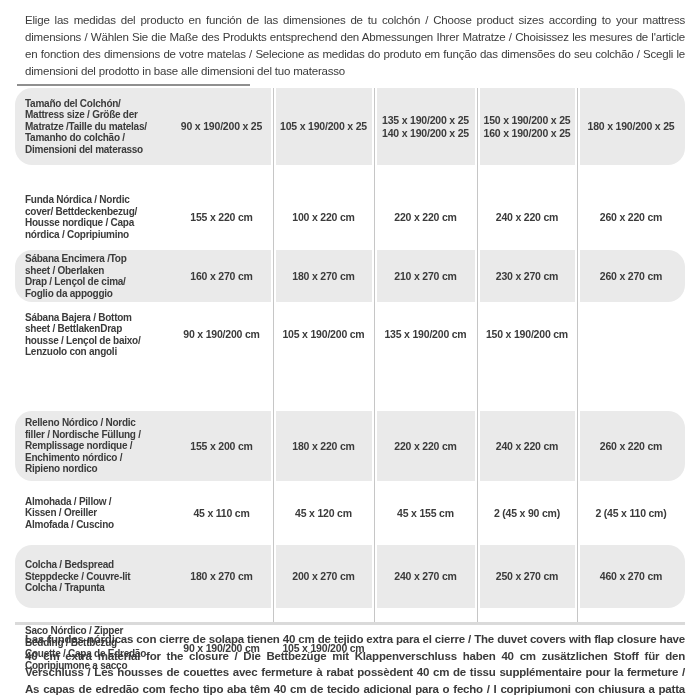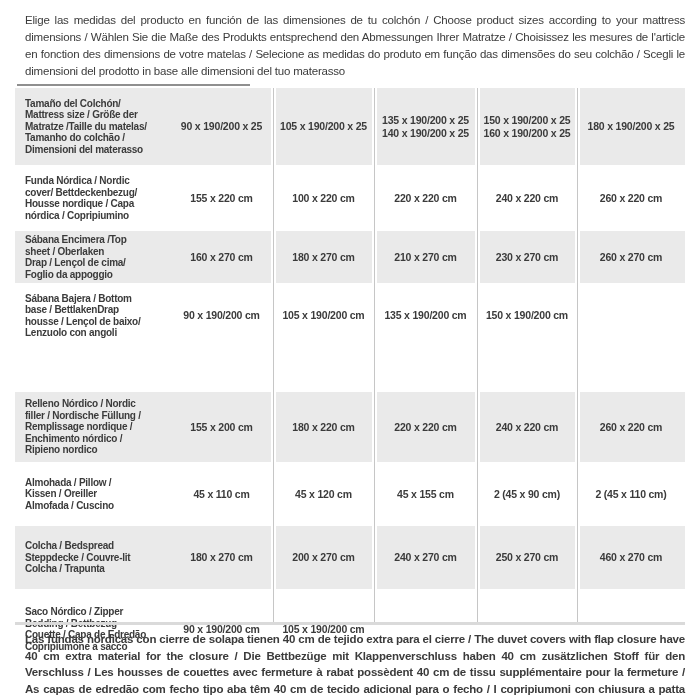--- a/index.html
+++ b/index.html
@@ -9,25 +9,25 @@
   }
   .intro {
     position:absolute; left:25px; top:12px; width:660px;
     font-weight:normal; font-size:11.5px; line-height:17px;
     text-align:justify; letter-spacing:-0.2px;
   }
   .edge-line {
     position:absolute; left:17px; top:84px; width:233px; height:2px; background:#8f8f8f;
   }
   .size-table { position:absolute; left:15px; top:88px; width:670px; height:537px; }
-  .t-row { display:grid; grid-template-columns:155px 103px 101px 103px 100px 108px; }
+  .t-row { display:grid; grid-template-columns:155px 103px 101px 103px 100px 108px;border-radius:17px; }
   .t-row:nth-child(odd)  { background:#eaeaea; }
   .t-row:nth-child(even) { background:#ffffff; }
   .t-row:nth-child(1) { height:77px; }
-  .t-row:nth-child(2) { height:66px; }
+  .t-row:nth-child(2) { height:66px;margin-top:19px; }
   .t-row:nth-child(3) { height:52px; }
   .t-row:nth-child(4) { height:65px; }
   .t-row:nth-child(5) { height:70px;margin-top:44px; }
   .t-row:nth-child(6) { height:64px; }
   .t-row:nth-child(7) { height:63px; }
   .t-row:nth-child(8) { height:80px; }
   .label-cell {
     display:flex; align-items:center; padding-left:10px;
     font-weight:bold; font-size:10px; line-height:11.5px;
     letter-spacing:-0.25px; white-space:pre-line; overflow:hidden;
@@ -99,21 +99,21 @@
 Foglio da appoggio</div>
       <div class="value-cell">160 x 270 cm</div>
       <div class="value-cell">180 x 270 cm</div>
       <div class="value-cell">210 x 270 cm</div>
       <div class="value-cell">230 x 270 cm</div>
       <div class="value-cell">260 x 270 cm</div>
     </div>
 
     <div class="t-row">
       <div class="label-cell">Sábana Bajera / Bottom
-base / BettlakenDrap
+sheet / BettlakenDrap
 housse / Lençol de baixo/
 Lenzuolo con angoli</div>
       <div class="value-cell">90 x 190/200 cm</div>
       <div class="value-cell">105 x 190/200 cm</div>
       <div class="value-cell">135 x 190/200 cm</div>
       <div class="value-cell">150 x 190/200 cm</div>
     </div>
 
     <div class="t-row">
       <div class="label-cell">Relleno Nórdico / Nordic

